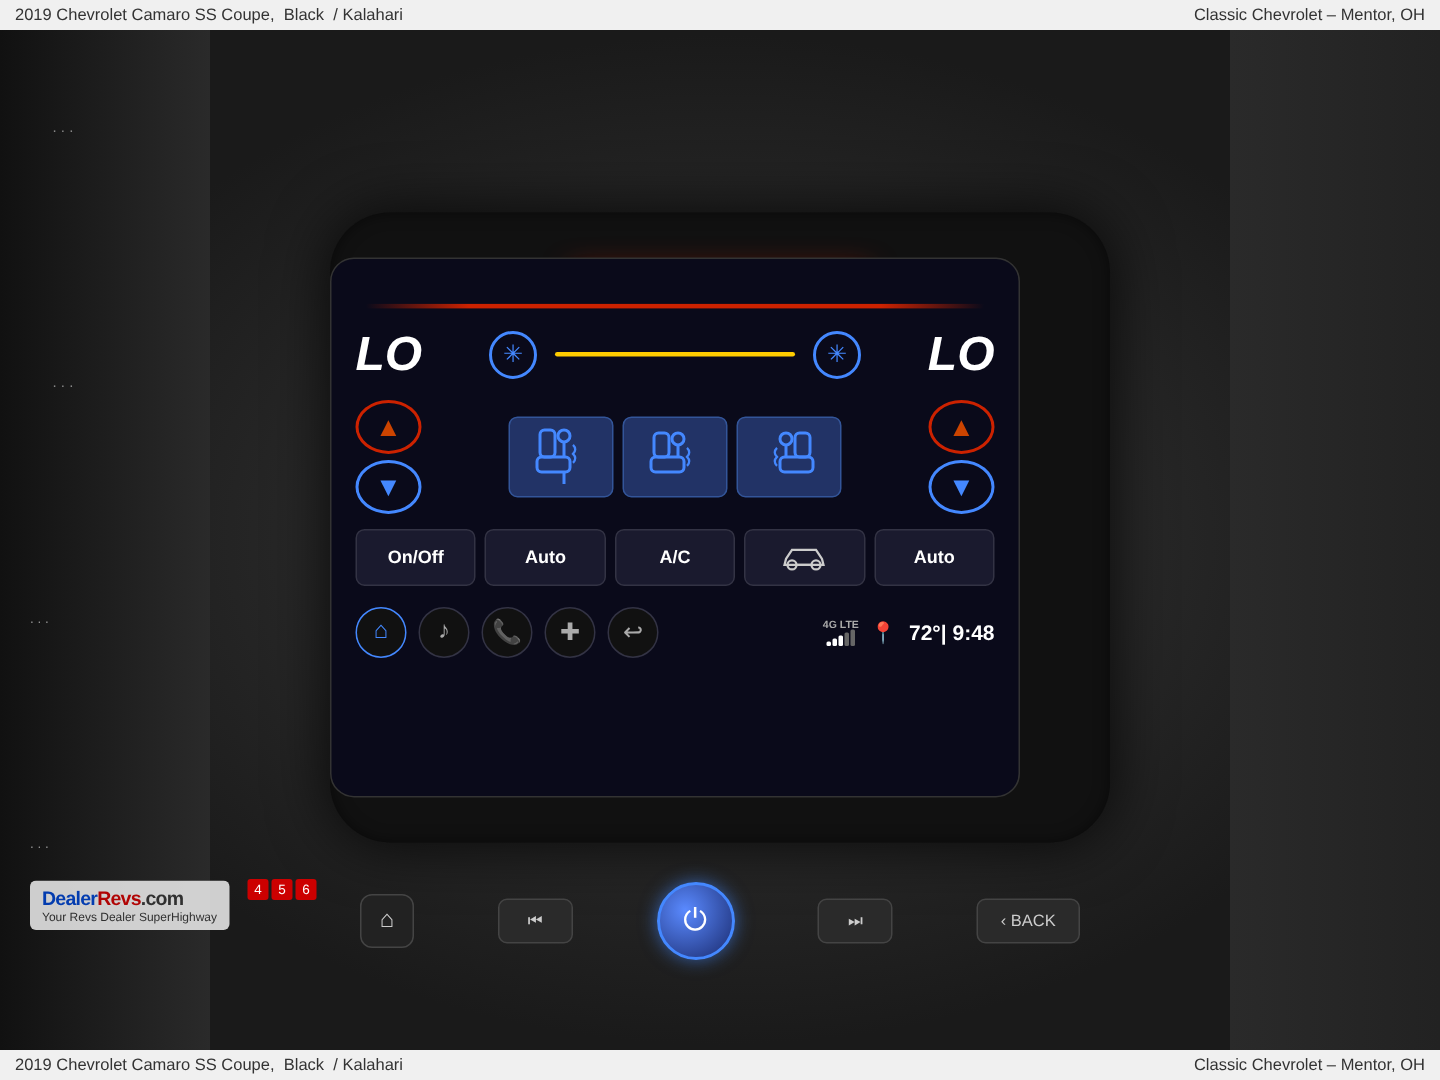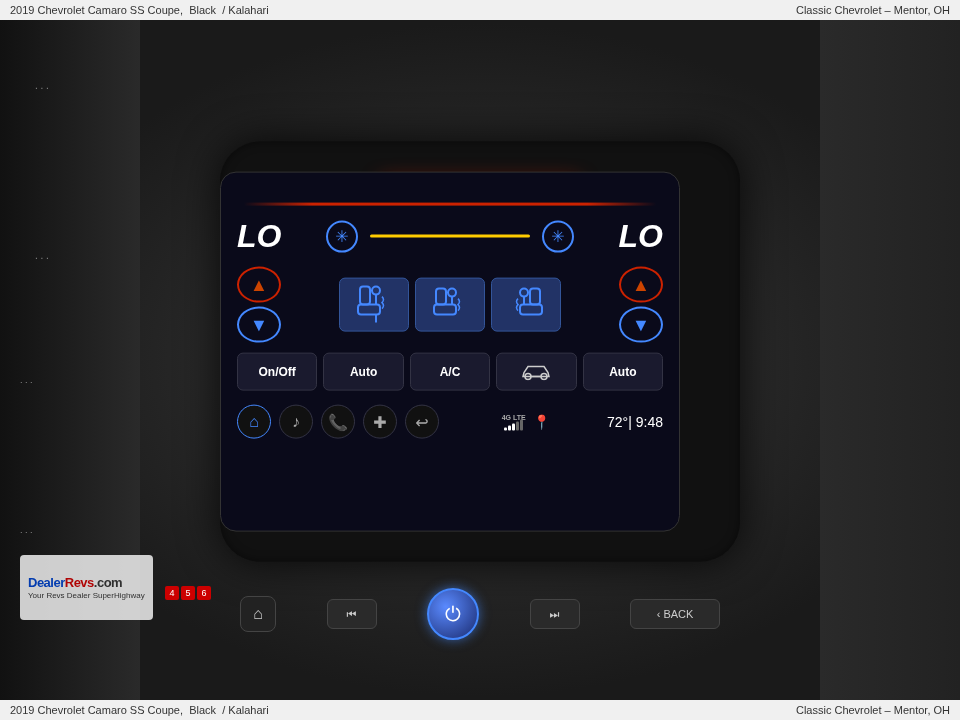--- a/index.html
+++ b/index.html
@@ -259,22 +259,21 @@
     .signal-bar.active { background: #fff; }
 
     .nav-icon {
       color: #4488ff;
       font-size: 14px;
     }
 
     .temp-time {
       color: white;
       font-size: 14px;
-      font-weight: normal;
-      margin-left: 48px;
+      font-weight: bold;
     }
 
     
     .nav-icons-row {
       display: flex;
       gap: 8px;
       margin-top: 2px;
     }
 
     .nav-icon-btn {
@@ -337,21 +336,21 @@
       background: radial-gradient(circle at 35% 35%, #5a8aff, #1a2a6e);
       border-radius: 50%;
       border: 2px solid #4488ff;
       display: flex;
       align-items: center;
       justify-content: center;
       box-shadow: 0 0 12px rgba(68, 136, 255, 0.6);
     }
 
     .back-btn {
-      width: 90px;
+      width: 69px;
       height: 30px;
       background: #2a2a2a;
       border: 1px solid #444;
       border-radius: 6px;
       display: flex;
       align-items: center;
       justify-content: center;
       color: #ccc;
       font-size: 11px;
     }
@@ -360,21 +359,21 @@
     #watermark {
       position: absolute;
       bottom: 80px;
       left: 20px;
       opacity: 0.85;
     }
 
     .wm-logo-box {
       background: #f0f0f0;
       border-radius: 4px;
-      padding: 20px 8px;
+      padding: 4px 8px;
       display: inline-block;
     }
 
     .wm-logo-text {
       font-size: 13px;
       font-weight: 900;
       color: #cc0000;
       letter-spacing: -0.5px;
     }
 

